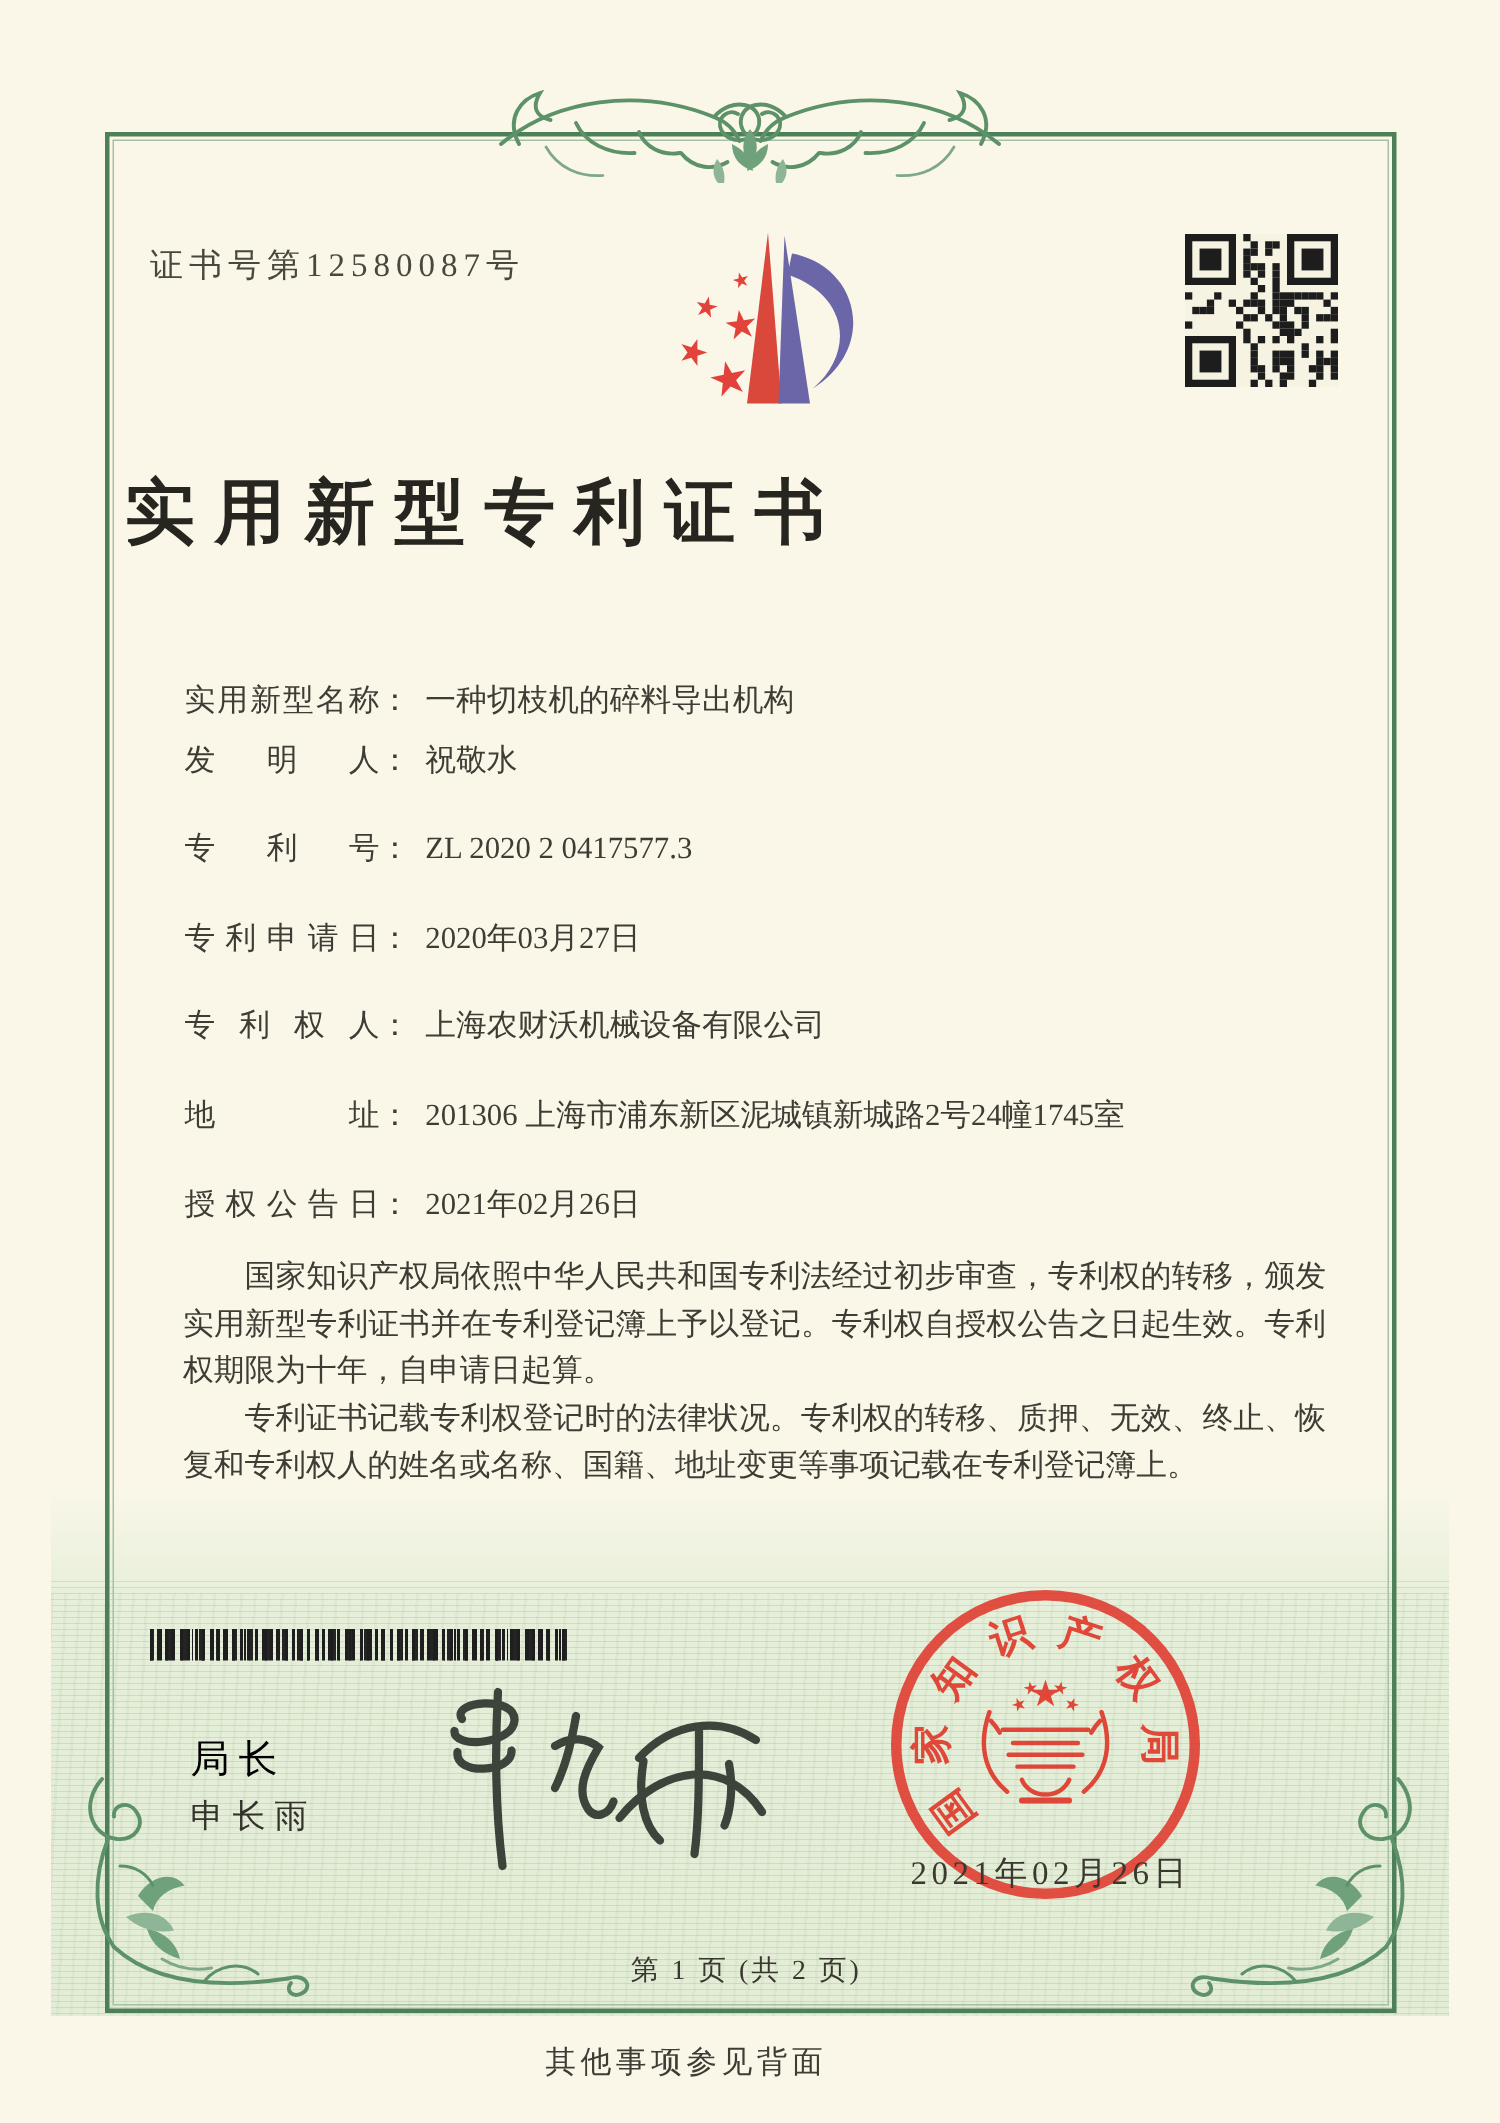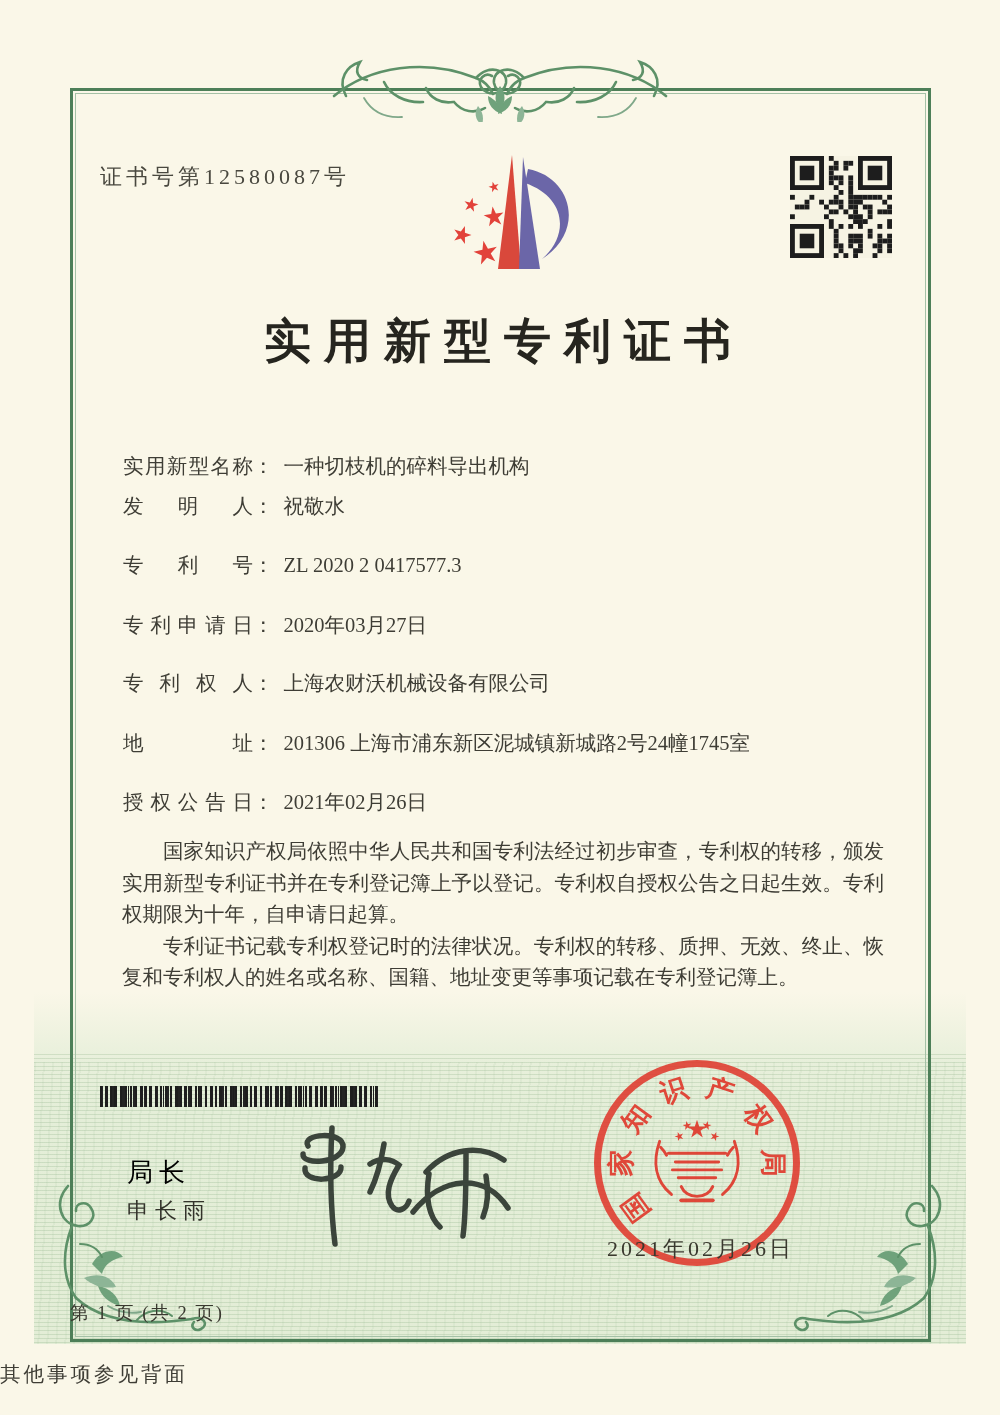--- a/index.html
+++ b/index.html
@@ -32,21 +32,21 @@
   .band::after{
     content:"";position:absolute;left:0;right:0;top:70px;bottom:0;
     background:repeating-linear-gradient(93deg, rgba(150,184,144,.10) 0 2px, rgba(150,184,144,0) 2px 9px);
   }
 
   
   .cert-no{
     left:100px;top:162px;font-size:22px;letter-spacing:4px;color:#49483f;text-align:right;
   }
   .title{
-    left:70px;top:310px;width:855px;text-align:center;
+    left:70px;top:310px;width:855px;
     font-size:47px;font-weight:700;color:#26251f;
     letter-spacing:13px;text-indent:13px;
   }
 
   
   .frow{position:absolute;left:123px;width:780px;font-size:20.5px;color:#3e3d35;}
   .jl{display:inline-block;width:130px;text-align:justify;text-align-last:justify;vertical-align:bottom;}
   .colon{margin-right:10px;}
   .fvalue{color:#3e3d35;}
   .pair2{position:absolute;left:367px;top:0;}
@@ -80,22 +80,22 @@
     position:absolute;left:50%;top:50%;width:30px;height:30px;margin:-15px 0 0 -15px;
     font-size:27px;font-weight:700;color:rgba(223,57,44,.92);
     text-align:center;line-height:30px;
   }
   .emblem{position:absolute;left:50%;top:50%;transform:translate(-50%,-50%);opacity:.92;}
   .seal-date{
     left:607px;top:1234px;font-size:22px;letter-spacing:3px;color:#3a392f;z-index:5;
   }
 
   
-  .page-ind{left:70px;top:1300px;width:855px;text-align:left;font-size:18.5px;color:#39382f;z-index:3;letter-spacing:2px;}
-  .back-note{left:0;top:1360px;width:915px;font-size:20.5px;letter-spacing:3px;color:#3e3d35;}
+  .page-ind{left:70px;top:1300px;width:855px;text-align:center;font-size:18.5px;color:#39382f;z-index:3;letter-spacing:2px;}
+  .back-note{left:0;top:1360px;width:915px;text-align:center;font-size:20.5px;letter-spacing:3px;color:#3e3d35;}
 
   
   .top-ornament{left:328px;top:42px;z-index:3;}
   .corner-bl{left:40px;top:1180px;z-index:3;}
   .corner-br{left:788px;top:1180px;z-index:3;transform:scaleX(-1);}
   .logo{left:424px;top:143px;z-index:3;}
   .qr{left:790px;top:156px;z-index:3;}
 </style>
 </head>
 <body>

